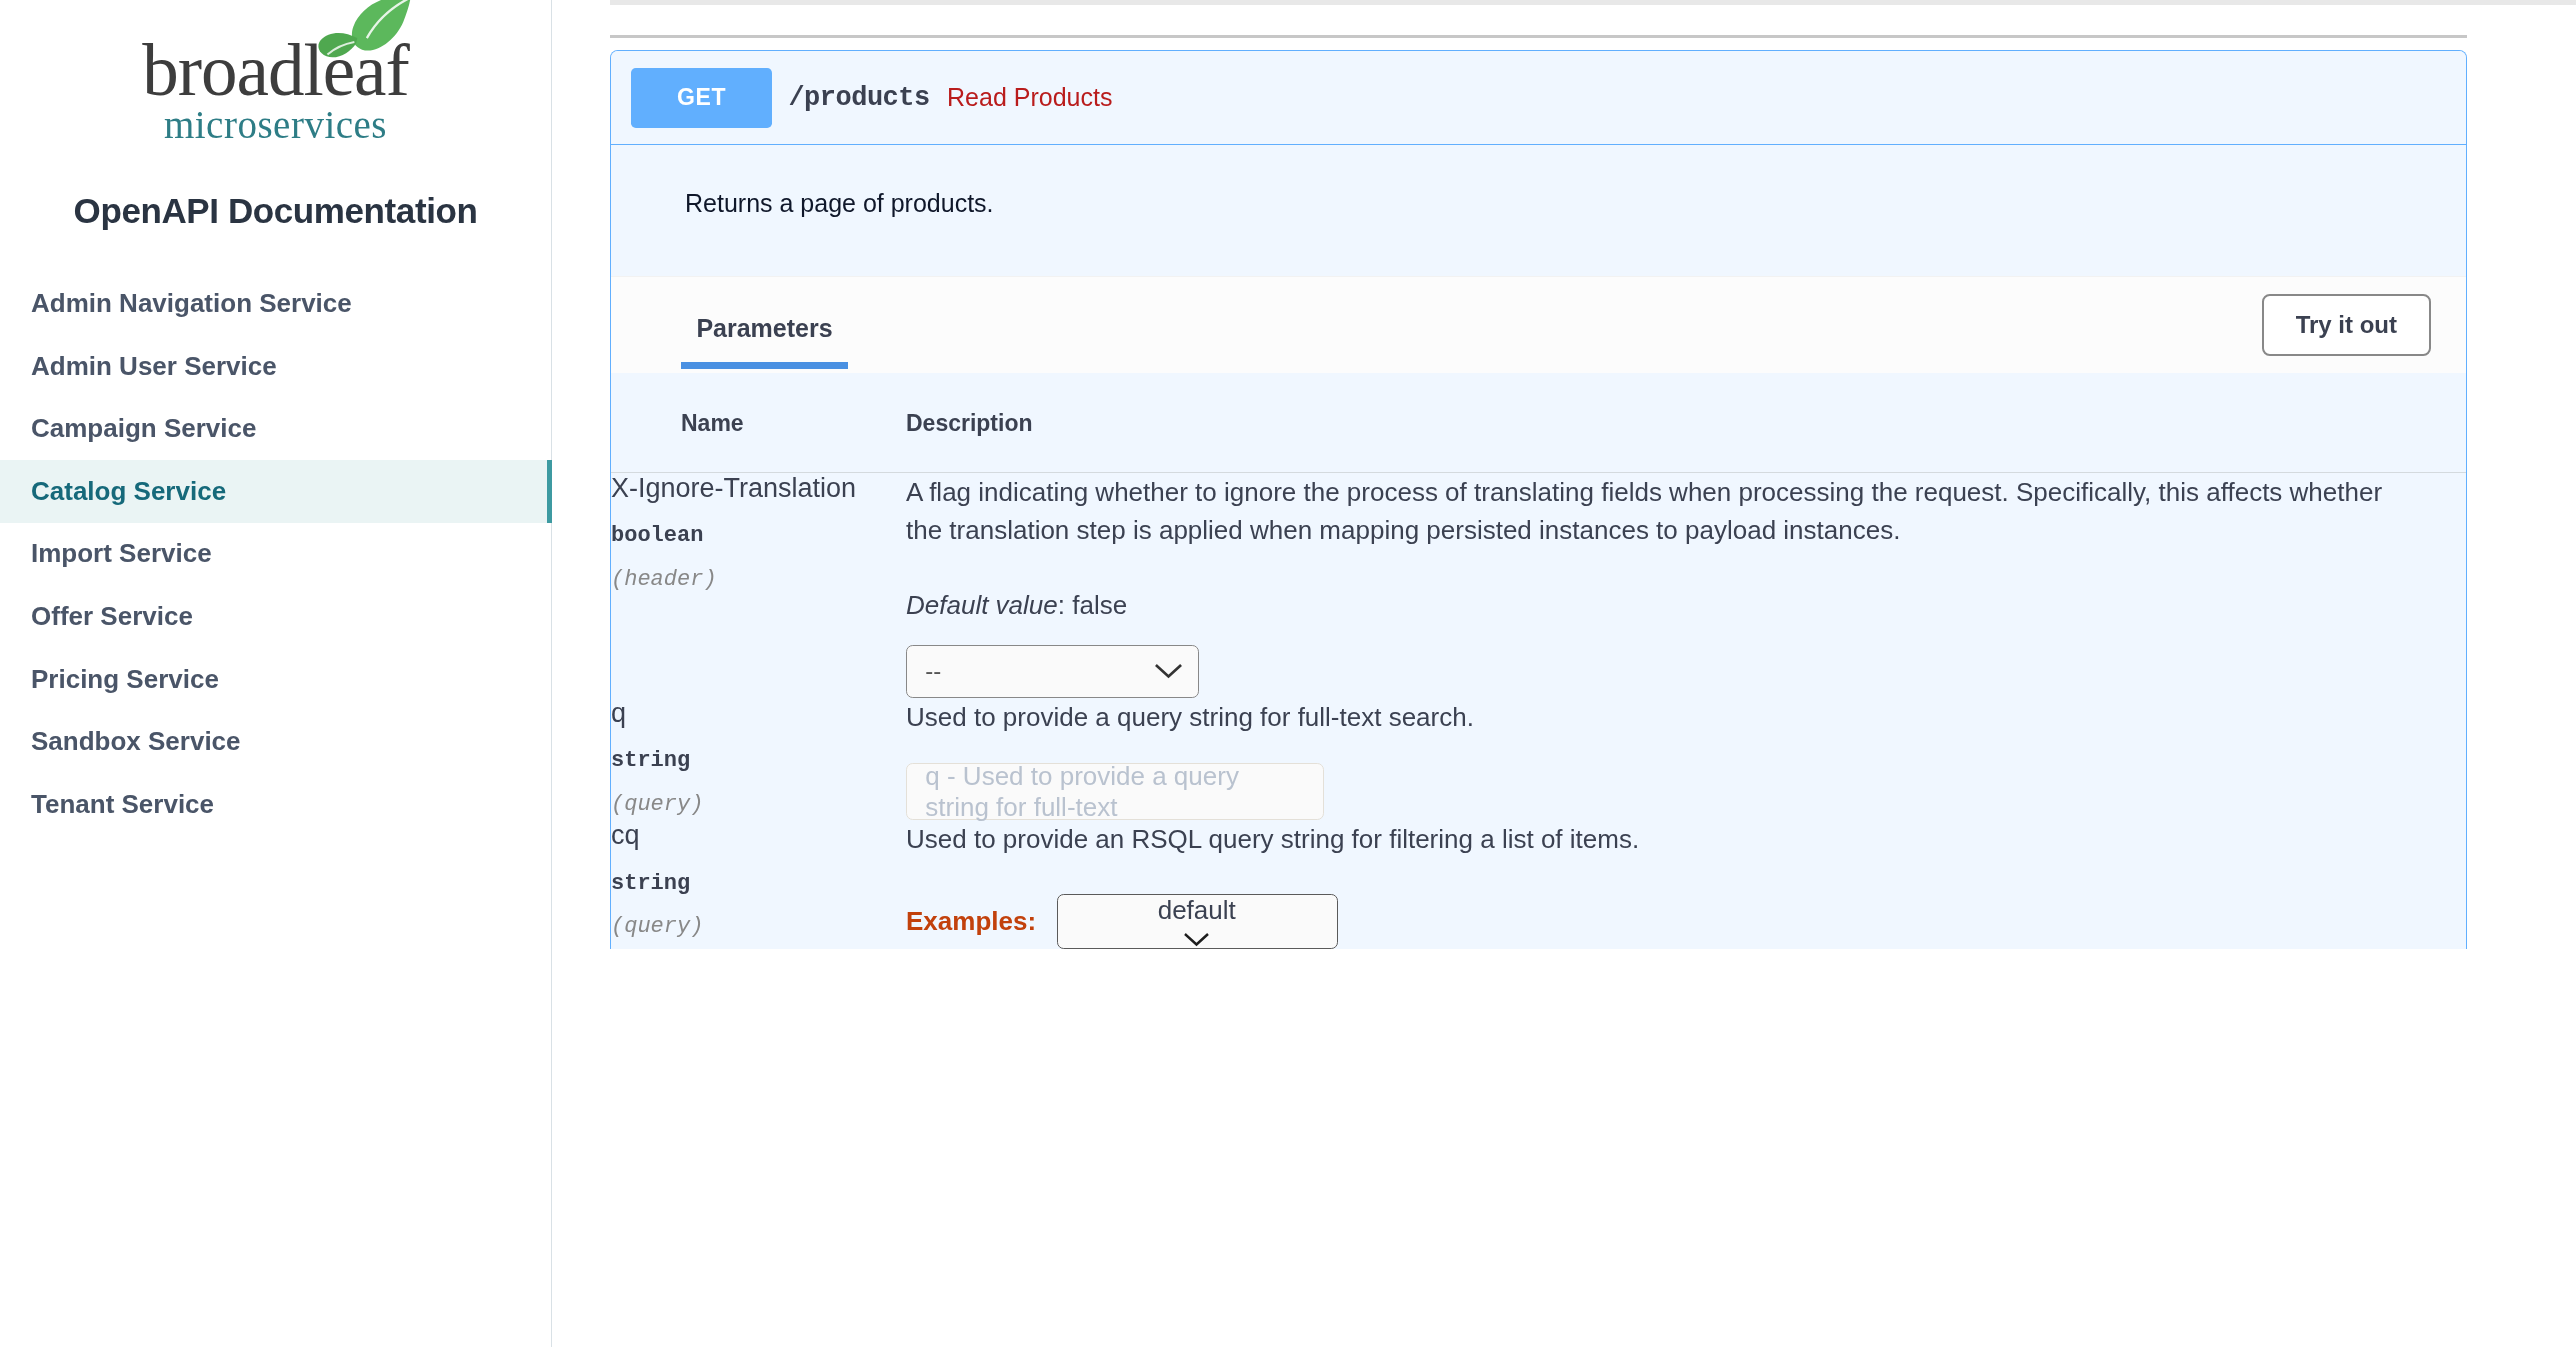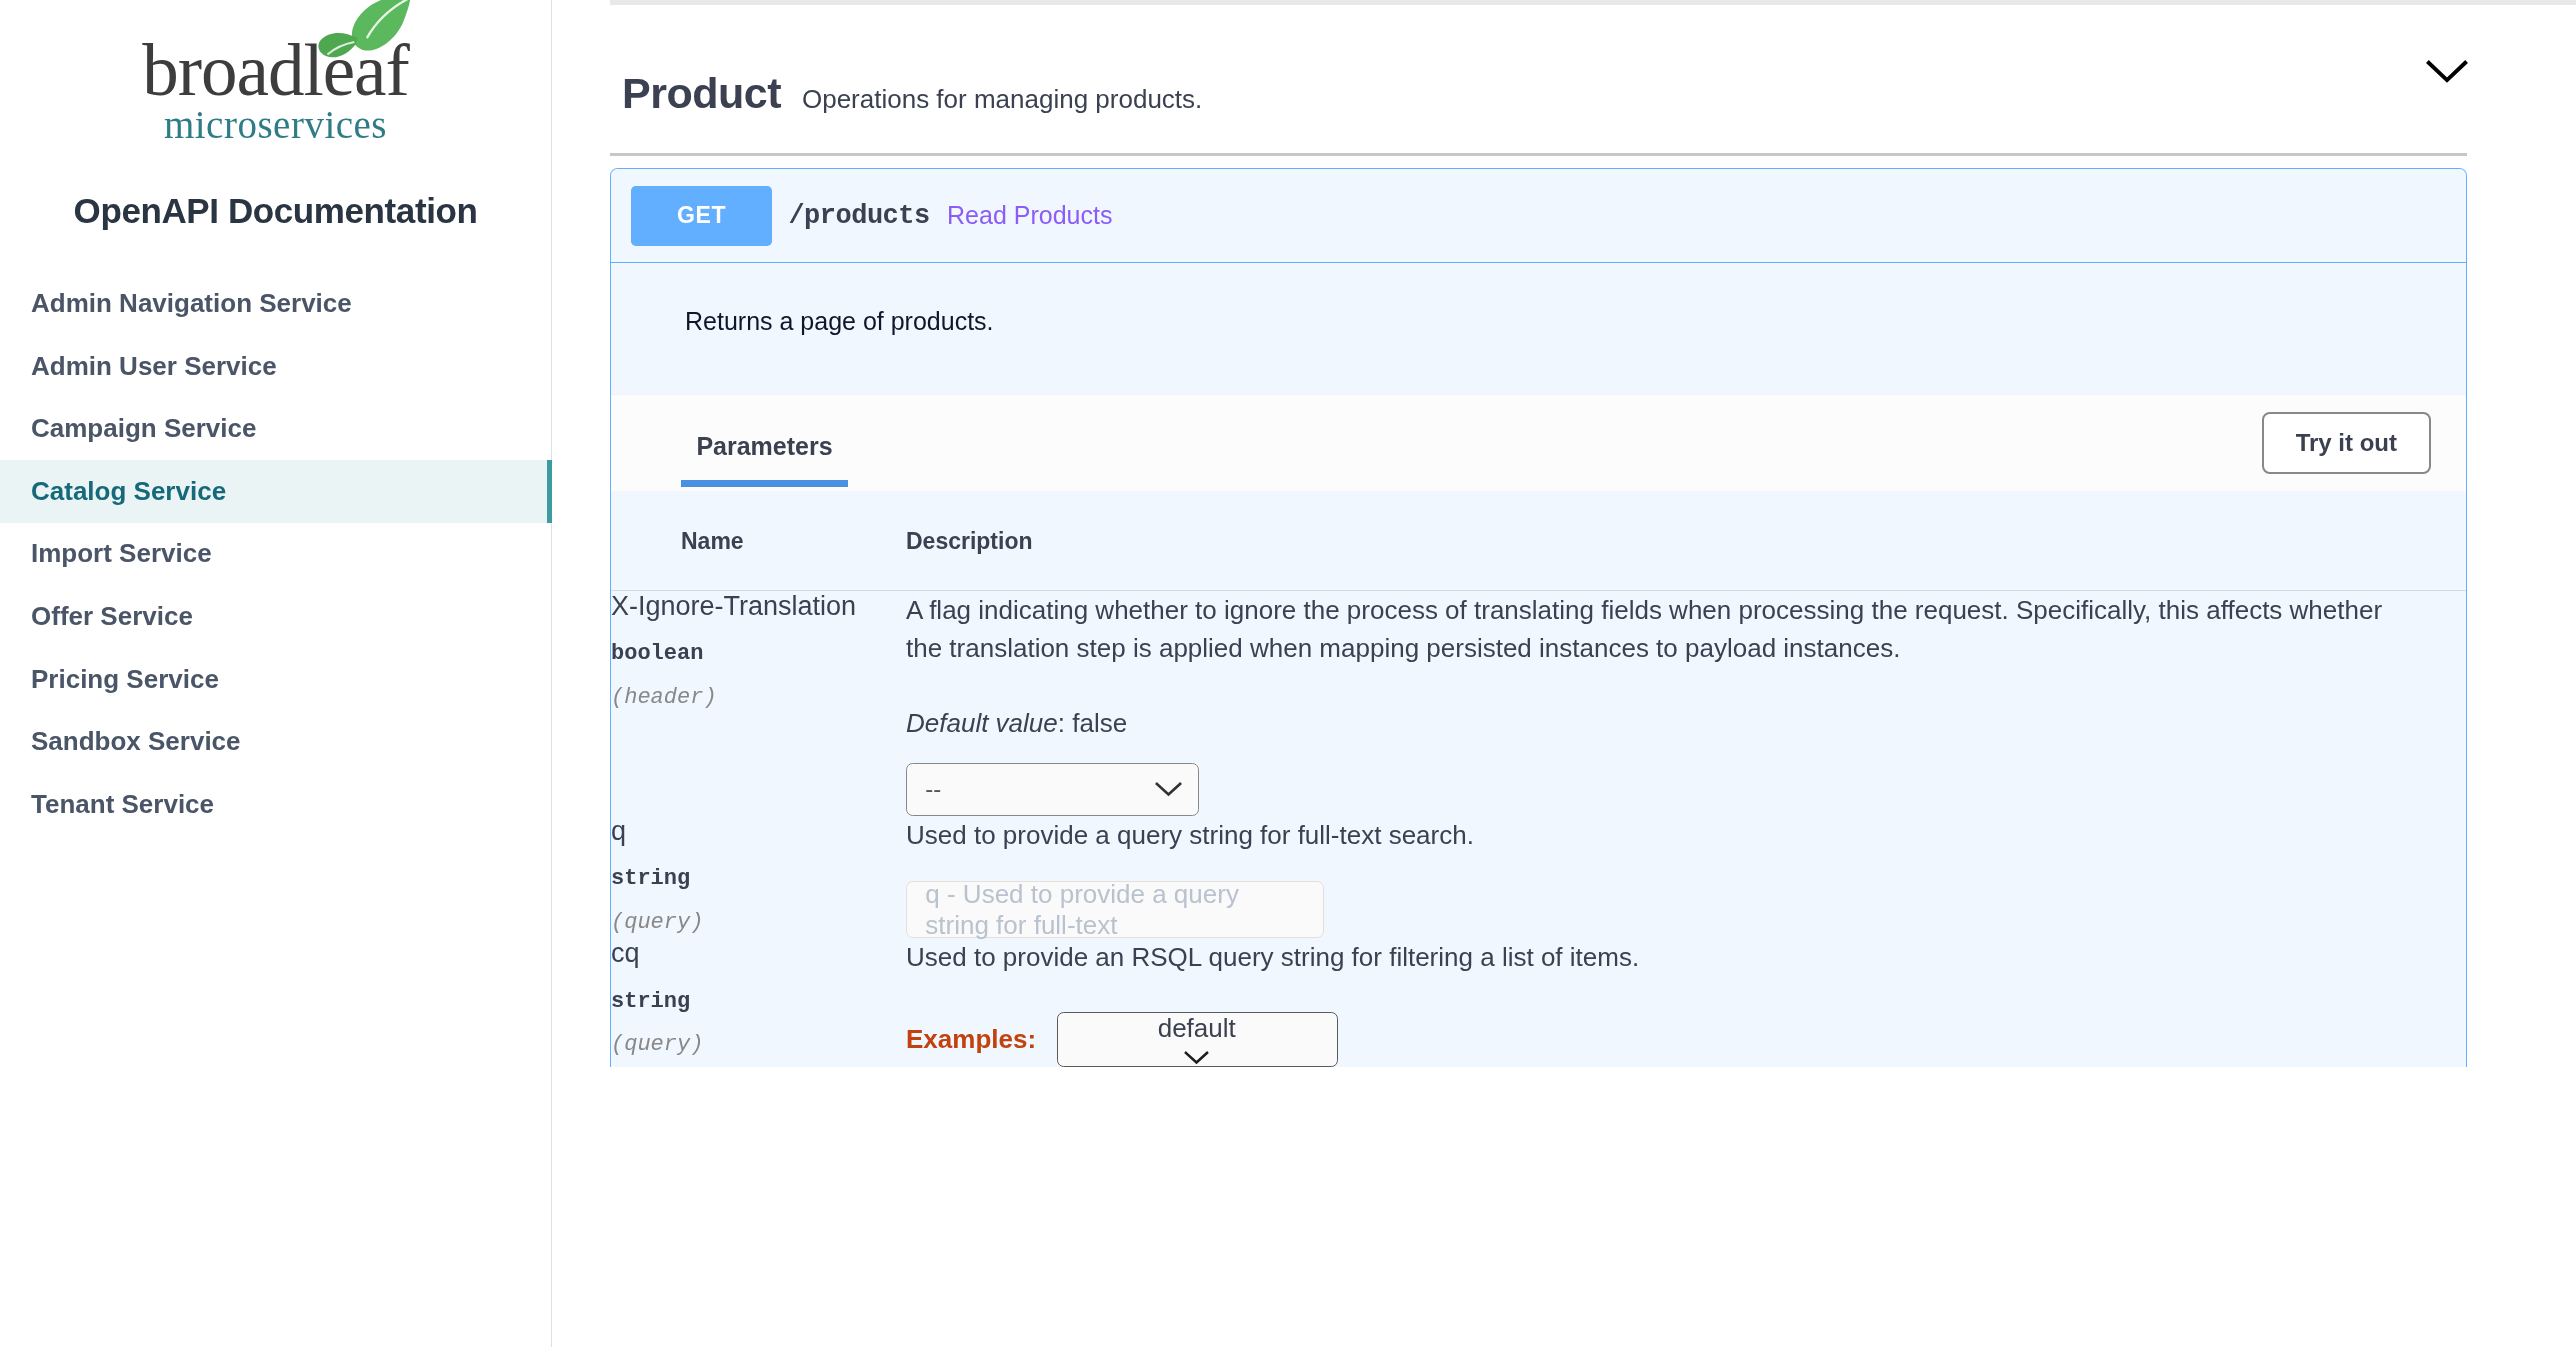--- a/index.html
+++ b/index.html
@@ -104,21 +104,21 @@
     border-radius:4.8px; min-width:141px; text-align:center;
     padding:16.4px 0; margin-right:16.4px;
     font-family:"Liberation Sans", sans-serif;
   }
   .op-path {
     font-family:"Liberation Mono", monospace;
     font-size:27px; font-weight:bold; color:#3b4151;
     letter-spacing:-0.5px;
   }
   .op-summary {
-    font-size:25px; color:#8b5cf6; margin-left:17.3px;
+    font-size:25px; color:#b91c1c; margin-left:17.3px;
   }
   .op-descr {
     background:#f0f7ff;
     padding:44px 8px 58px 74px;
     font-size:25px; color:#0f172a;
   }
   .tabbar {
     background:#fcfcfc;
     display:flex; align-items:center; justify-content:space-between;
     padding:0 35px 0 70px;
@@ -232,31 +232,20 @@
       <a class="nav-item">Offer Service</a>
       <a class="nav-item">Pricing Service</a>
       <a class="nav-item">Sandbox Service</a>
       <a class="nav-item">Tenant Service</a>
     </nav>
   </aside>
 
   <main class="main">
     <div class="topbar-line"></div>
 
-    <div class="tag-header">
-      <span class="tag-name">Product</span>
-      <span class="tag-desc">Operations for managing products.</span>
-      <span class="tag-toggle">
-        <span class="chev">
-          <svg width="42" height="25" viewBox="0 0 44 26">
-            <path d="M3 4 L22 22 L41 4" stroke="#000000" stroke-width="4.2" fill="none" stroke-linecap="square"></path>
-          </svg>
-        </span>
-      </span>
-    </div>
 
     <div class="divider-gray"></div>
 
     <section class="op">
 
       <div class="op-head">
         <span class="verb">GET</span>
         <span class="op-path">/products</span>
         <span class="op-summary">Read Products</span>
       </div>

